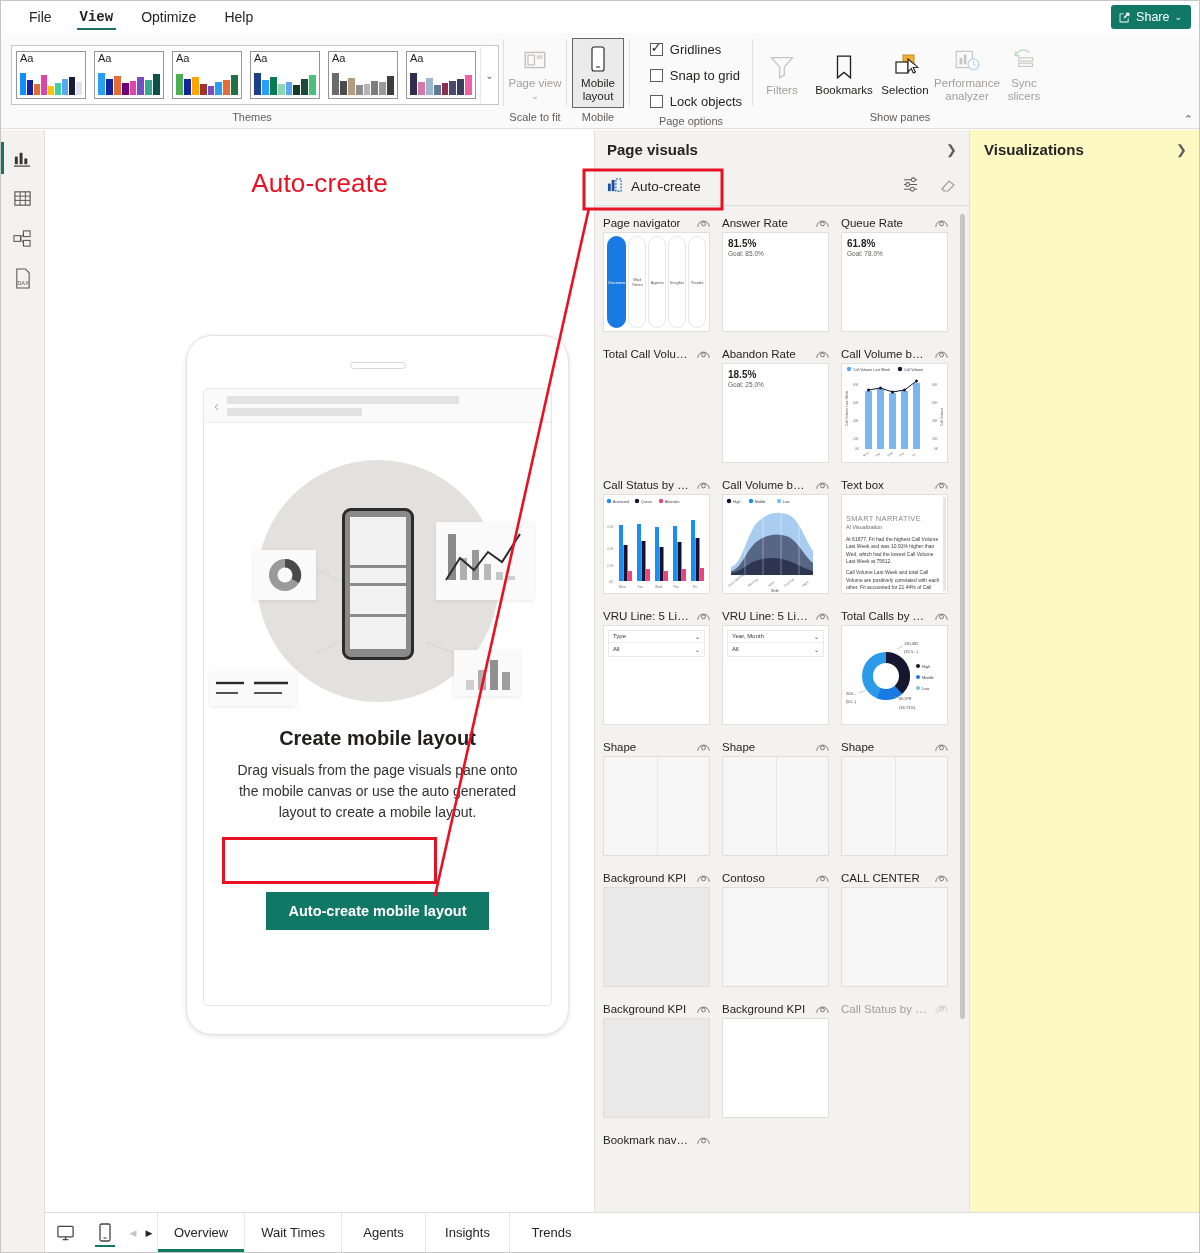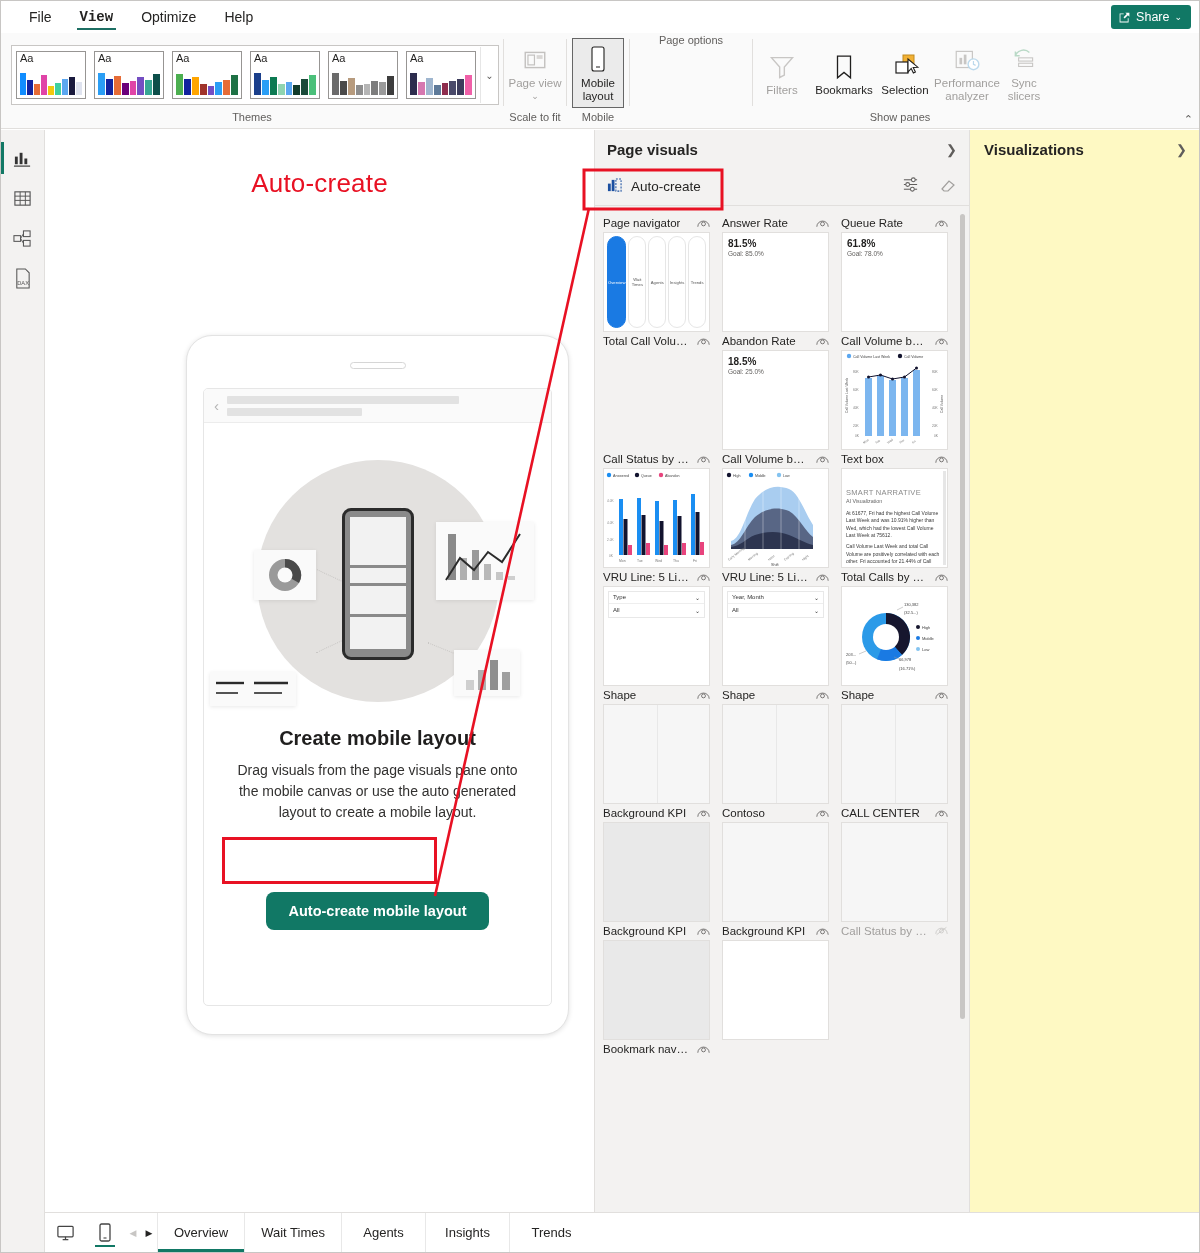--- a/index.html
+++ b/index.html
@@ -91,35 +91,35 @@
   .illus { position:relative; height:255px; margin-top:37px; }
   .illus .circle { position:absolute; left:50%; top:0; transform:translateX(-50%); width:242px; height:242px; border-radius:50%; background:#e3e1df; }
   .illus .phone-mini { position:absolute; left:50%; top:48px; transform:translateX(-50%); width:72px; height:152px; border:3px solid #2b2b2b; border-radius:9px; background:#8a8a8a; padding:6px 5px; }
   .illus .phone-mini i { display:block; background:#f2f2f2; margin-bottom:3px; }
   .card-float { position:absolute; background:#fafafa; box-shadow:0 1px 4px rgba(0,0,0,.09); }
   .dot-line { position:absolute; border-top:1.5px dotted #c9c7c5; }
 
   .cml-title { text-align:center; font-size:20px; font-weight:bold; color:#201f1e; margin-top:12px; }
   .cml-desc { text-align:center; font-size:14px; color:#323130; line-height:21px; margin:10px 32px 8px; }
   .autobtn-wrap { position:absolute; left:60px; right:60px; top:503px; display:flex; justify-content:center; }
-  .autobtn { background:#117865; color:#fff; font-size:14.5px; font-weight:bold; padding:11px 22px; border:none; border-radius:8px; cursor:pointer; }
+  .autobtn { background:#117865; color:#fff; font-size:14.5px; font-weight:bold; padding:11px 22px; border:none; border-radius:0; cursor:pointer; }
   .redbox { position:absolute; border:3px solid #e81123; }
 
   
   .pvpane { width:375px; background:#f3f2f1; border-left:1px solid #e1dfdd; display:flex; flex-direction:column; position:relative; }
   .pane-head { height:38px; display:flex; align-items:center; justify-content:space-between; padding:0 12px 0 12px; }
   .pane-title { font-size:15px; font-weight:bold; color:#252423; }
   .chev { color:#605e5c; font-size:13px; cursor:pointer; }
   .pv-toolbar { height:38px; display:flex; align-items:center; padding:0 12px; border-bottom:1px solid #e1dfdd; position:relative; }
   .pv-auto { display:flex; align-items:center; gap:9px; font-size:13.5px; color:#252423; cursor:pointer; }
   .pv-tools { margin-left:auto; display:flex; align-items:center; gap:20px; }
 
   .pv-scroll { flex:1; overflow:hidden; position:relative; padding:8px 12px 0 8px; }
   .pv-grid { display:grid; grid-template-columns:repeat(3, 107px); gap:0 12px; }
-  .vcard { margin-bottom:0; }
+  .vcard { margin-bottom:13px; }
   .vcard-head { display:flex; align-items:center; justify-content:space-between; height:18px; }
   .vcard-name { font-size:11.5px; color:#252423; white-space:nowrap; overflow:hidden; text-overflow:ellipsis; max-width:86px; }
   .vcard-name.dim { color:#a19f9d; }
   .vcard-body { height:100px; border:1px solid #e1dfdd; background:#fff; overflow:hidden; position:relative; }
   .vcard-body.grey { background:#e9e9e9; }
   .vcard-body.plain { background:#f6f6f6; }
   .pv-scrollbar { position:absolute; right:4px; top:8px; width:5px; bottom:6px; }
   .pv-scrollbar i { display:block; width:5px; background:#c8c6c4; border-radius:3px; height:78%; }
 
   .kpi-val { font-size:10px; font-weight:bold; color:#201f1e; margin:5px 0 0 5px; }
@@ -312,20 +312,36 @@
           </span>
           <span class="cap">Mobile layout</span>
         </div>
       </div>
       <div class="rgroup-label">Mobile</div>
     </div>
 
     <div class="rsep"></div>
 
     <div class="rgroup" style="width:122px">
+      <div class="rgroup-body" style="align-items:center; padding-left:10px;">
+        <div style="display:flex;flex-direction:column;justify-content:center;">
+          <div class="checkrow">
+            <span class="cbox on"></span>
+            <span>Gridlines</span>
+          </div>
+          <div class="checkrow">
+            <span class="cbox"></span>
+            <span>Snap to grid</span>
+          </div>
+          <div class="checkrow">
+            <span class="cbox"></span>
+            <span>Lock objects</span>
+          </div>
+        </div>
+      </div>
       <div class="rgroup-label">Page options</div>
     </div>
 
     <div class="rsep"></div>
 
     <div class="rgroup" style="width:294px">
       <div class="rgroup-body" style="gap:2px;">
         <div class="btn-big disabled">
           <span class="glyph">
             <svg width="28" height="28" viewBox="0 0 24 24">

